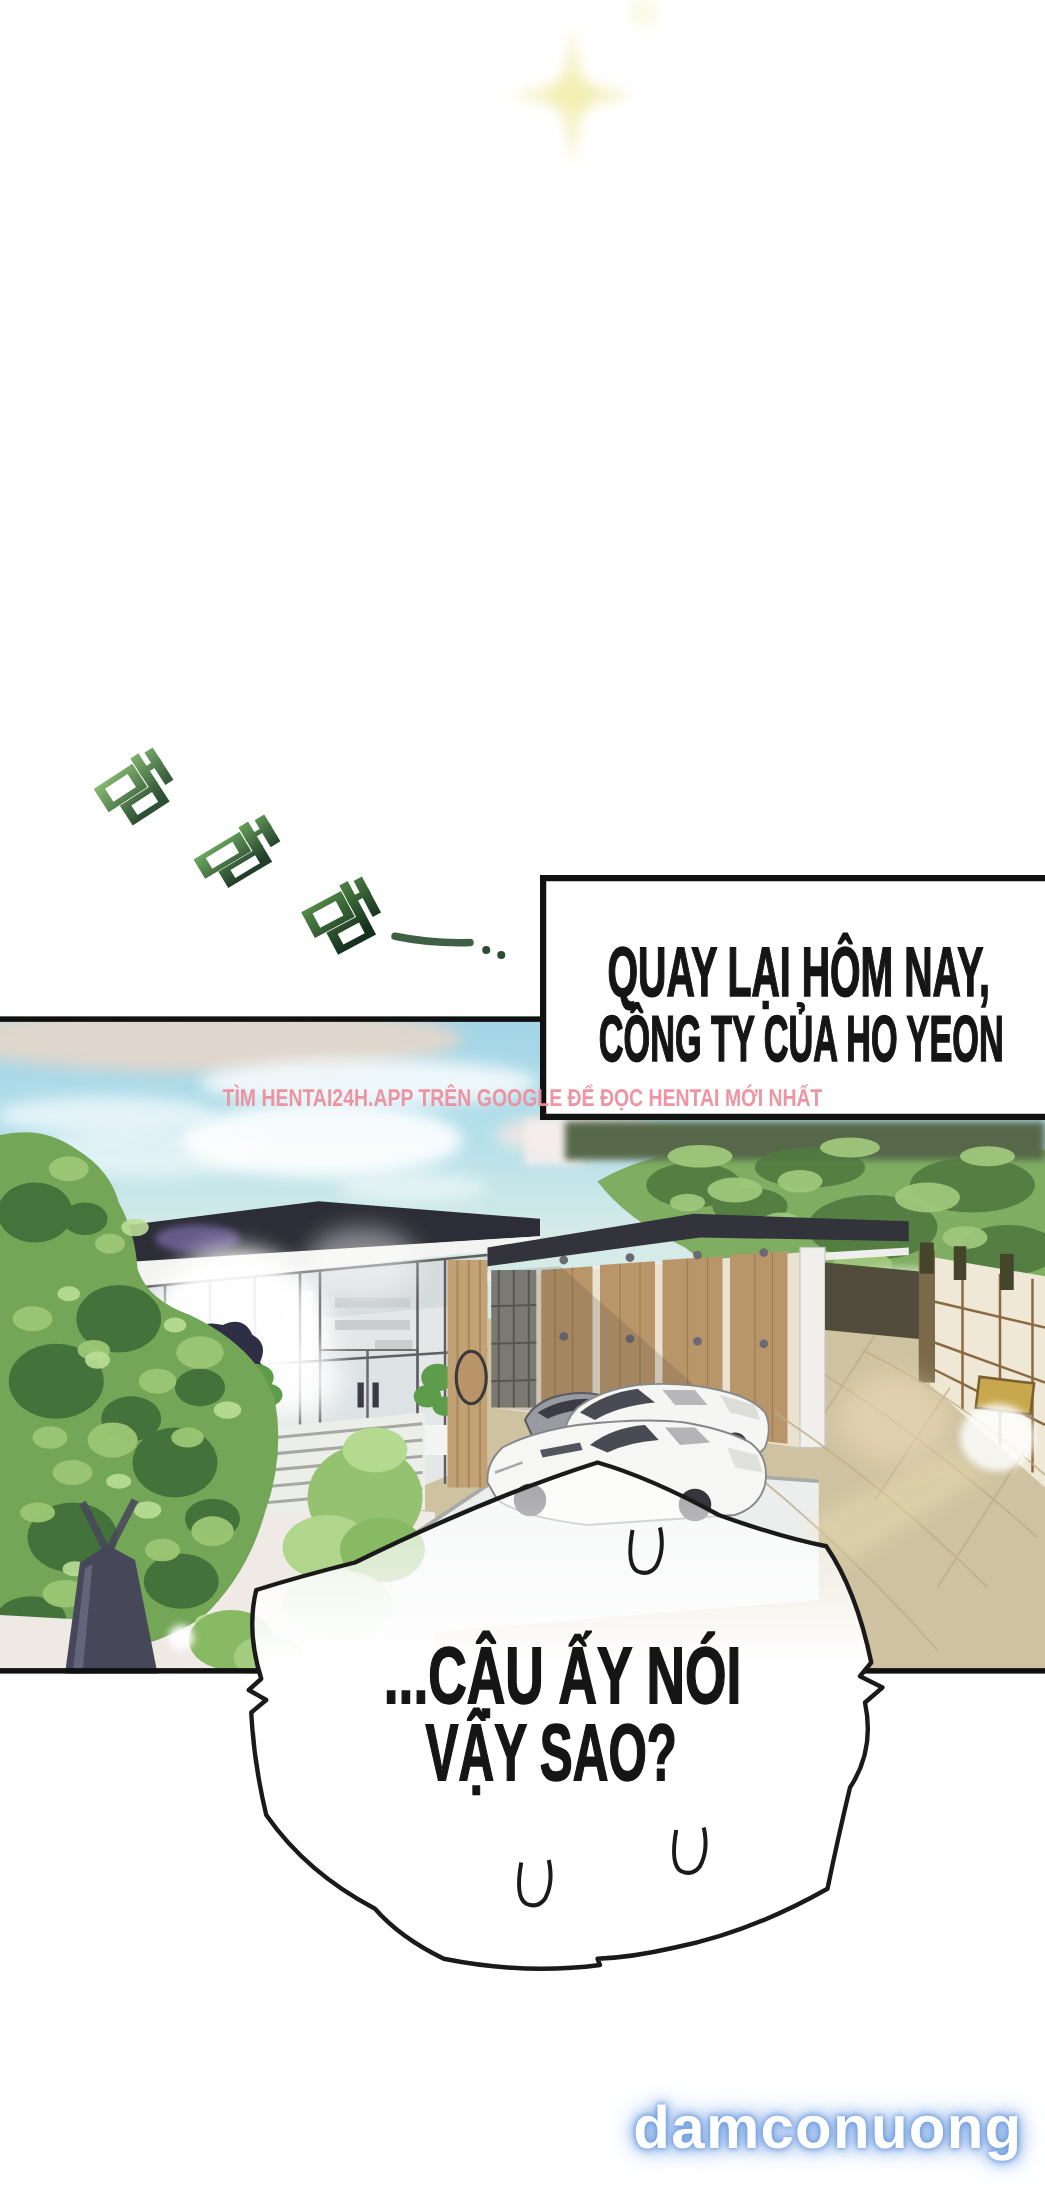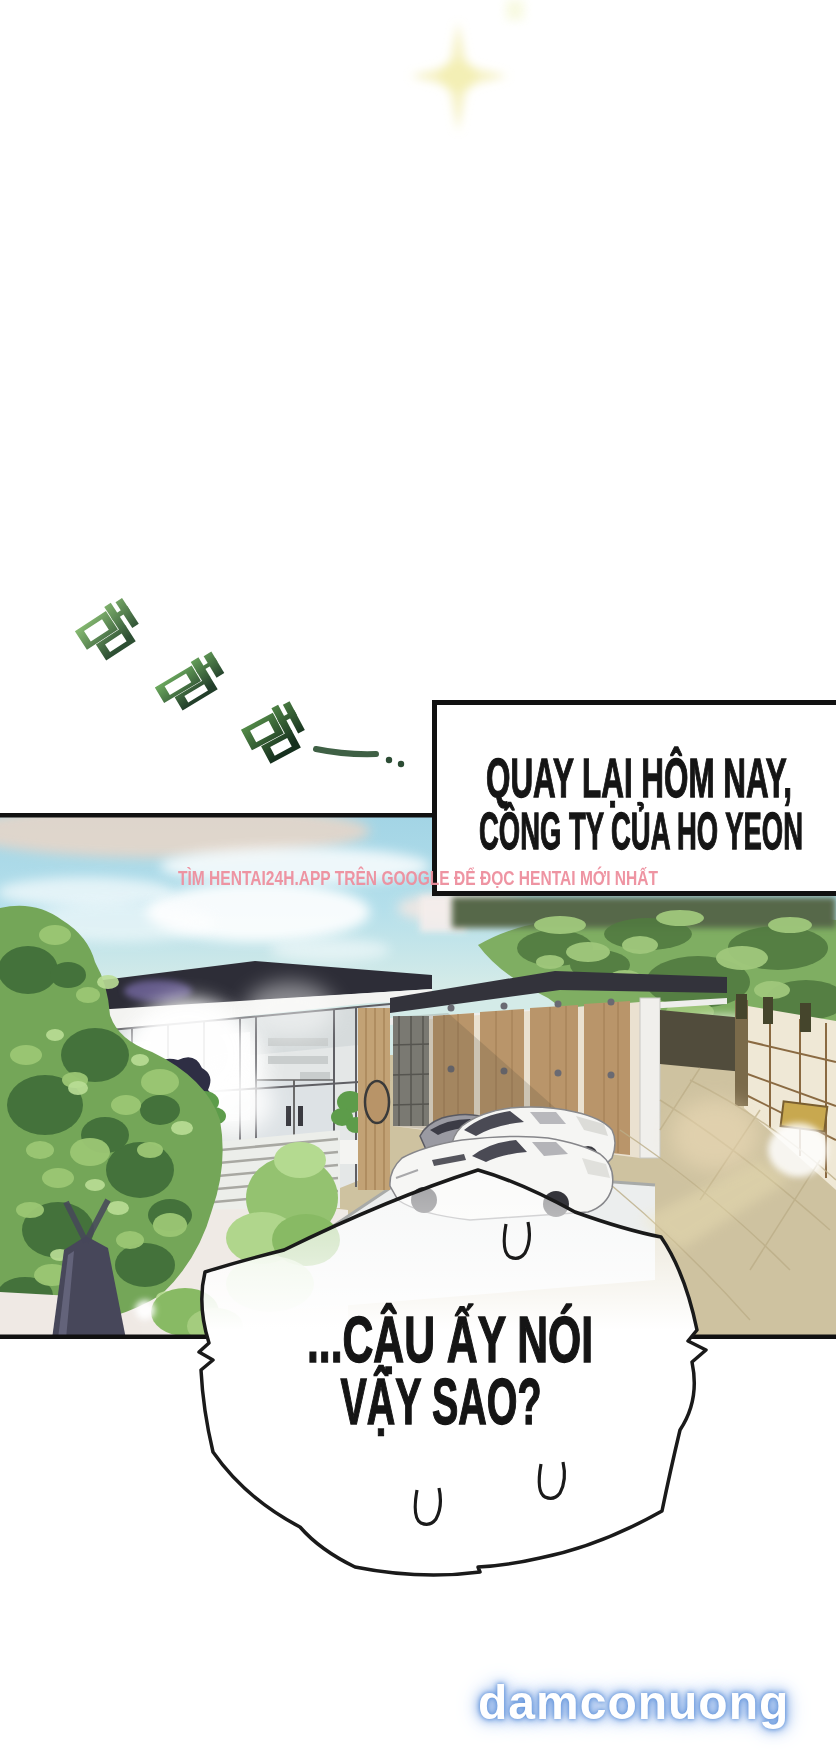--- a/index.html
+++ b/index.html
@@ -457,13 +457,13 @@
   <path d="M541 1464 Q536 1492 545 1497 Q554 1501 560 1493 Q567 1480 563 1462" fill="none" stroke="#1a1a1a" stroke-width="3.2"></path>
 
   <path d="M417 1490 Q412 1518 421 1523 Q430 1527 436 1519 Q443 1506 439 1488" fill="none" stroke="#1a1a1a" stroke-width="3.2"></path>
 
   <g fill="#151515" stroke="#151515" stroke-width="1.4" font-family="Liberation Sans, sans-serif" font-weight="bold" text-anchor="middle">
     <text x="450" y="1362" font-size="64" textLength="286" lengthAdjust="spacingAndGlyphs">...CẬU ẤY NÓI</text>
     <text x="441" y="1424" font-size="64" textLength="201" lengthAdjust="spacingAndGlyphs">VẬY SAO?</text>
   </g>
 </svg>
 
-<div class="abs" style="left:478px;top:1674px;width:340px;height:58px;font-weight:bold;font-size:48px;letter-spacing:1px;color:#ffffff;text-align:left;line-height:58px;text-shadow:0 0 4px #5b8fd8,0 0 9px #6f9de0,0 0 16px #8fb2e8,0 0 26px #b9d0f2;">damconuong</div>
+<div class="abs" style="left:478px;top:1674px;width:340px;height:58px;font-weight:bold;font-size:48px;letter-spacing:1px;color:#ffffff;text-align:right;line-height:58px;text-shadow:0 0 4px #5b8fd8,0 0 9px #6f9de0,0 0 16px #8fb2e8,0 0 26px #b9d0f2;">damconuong</div>
 
 </body></html>

